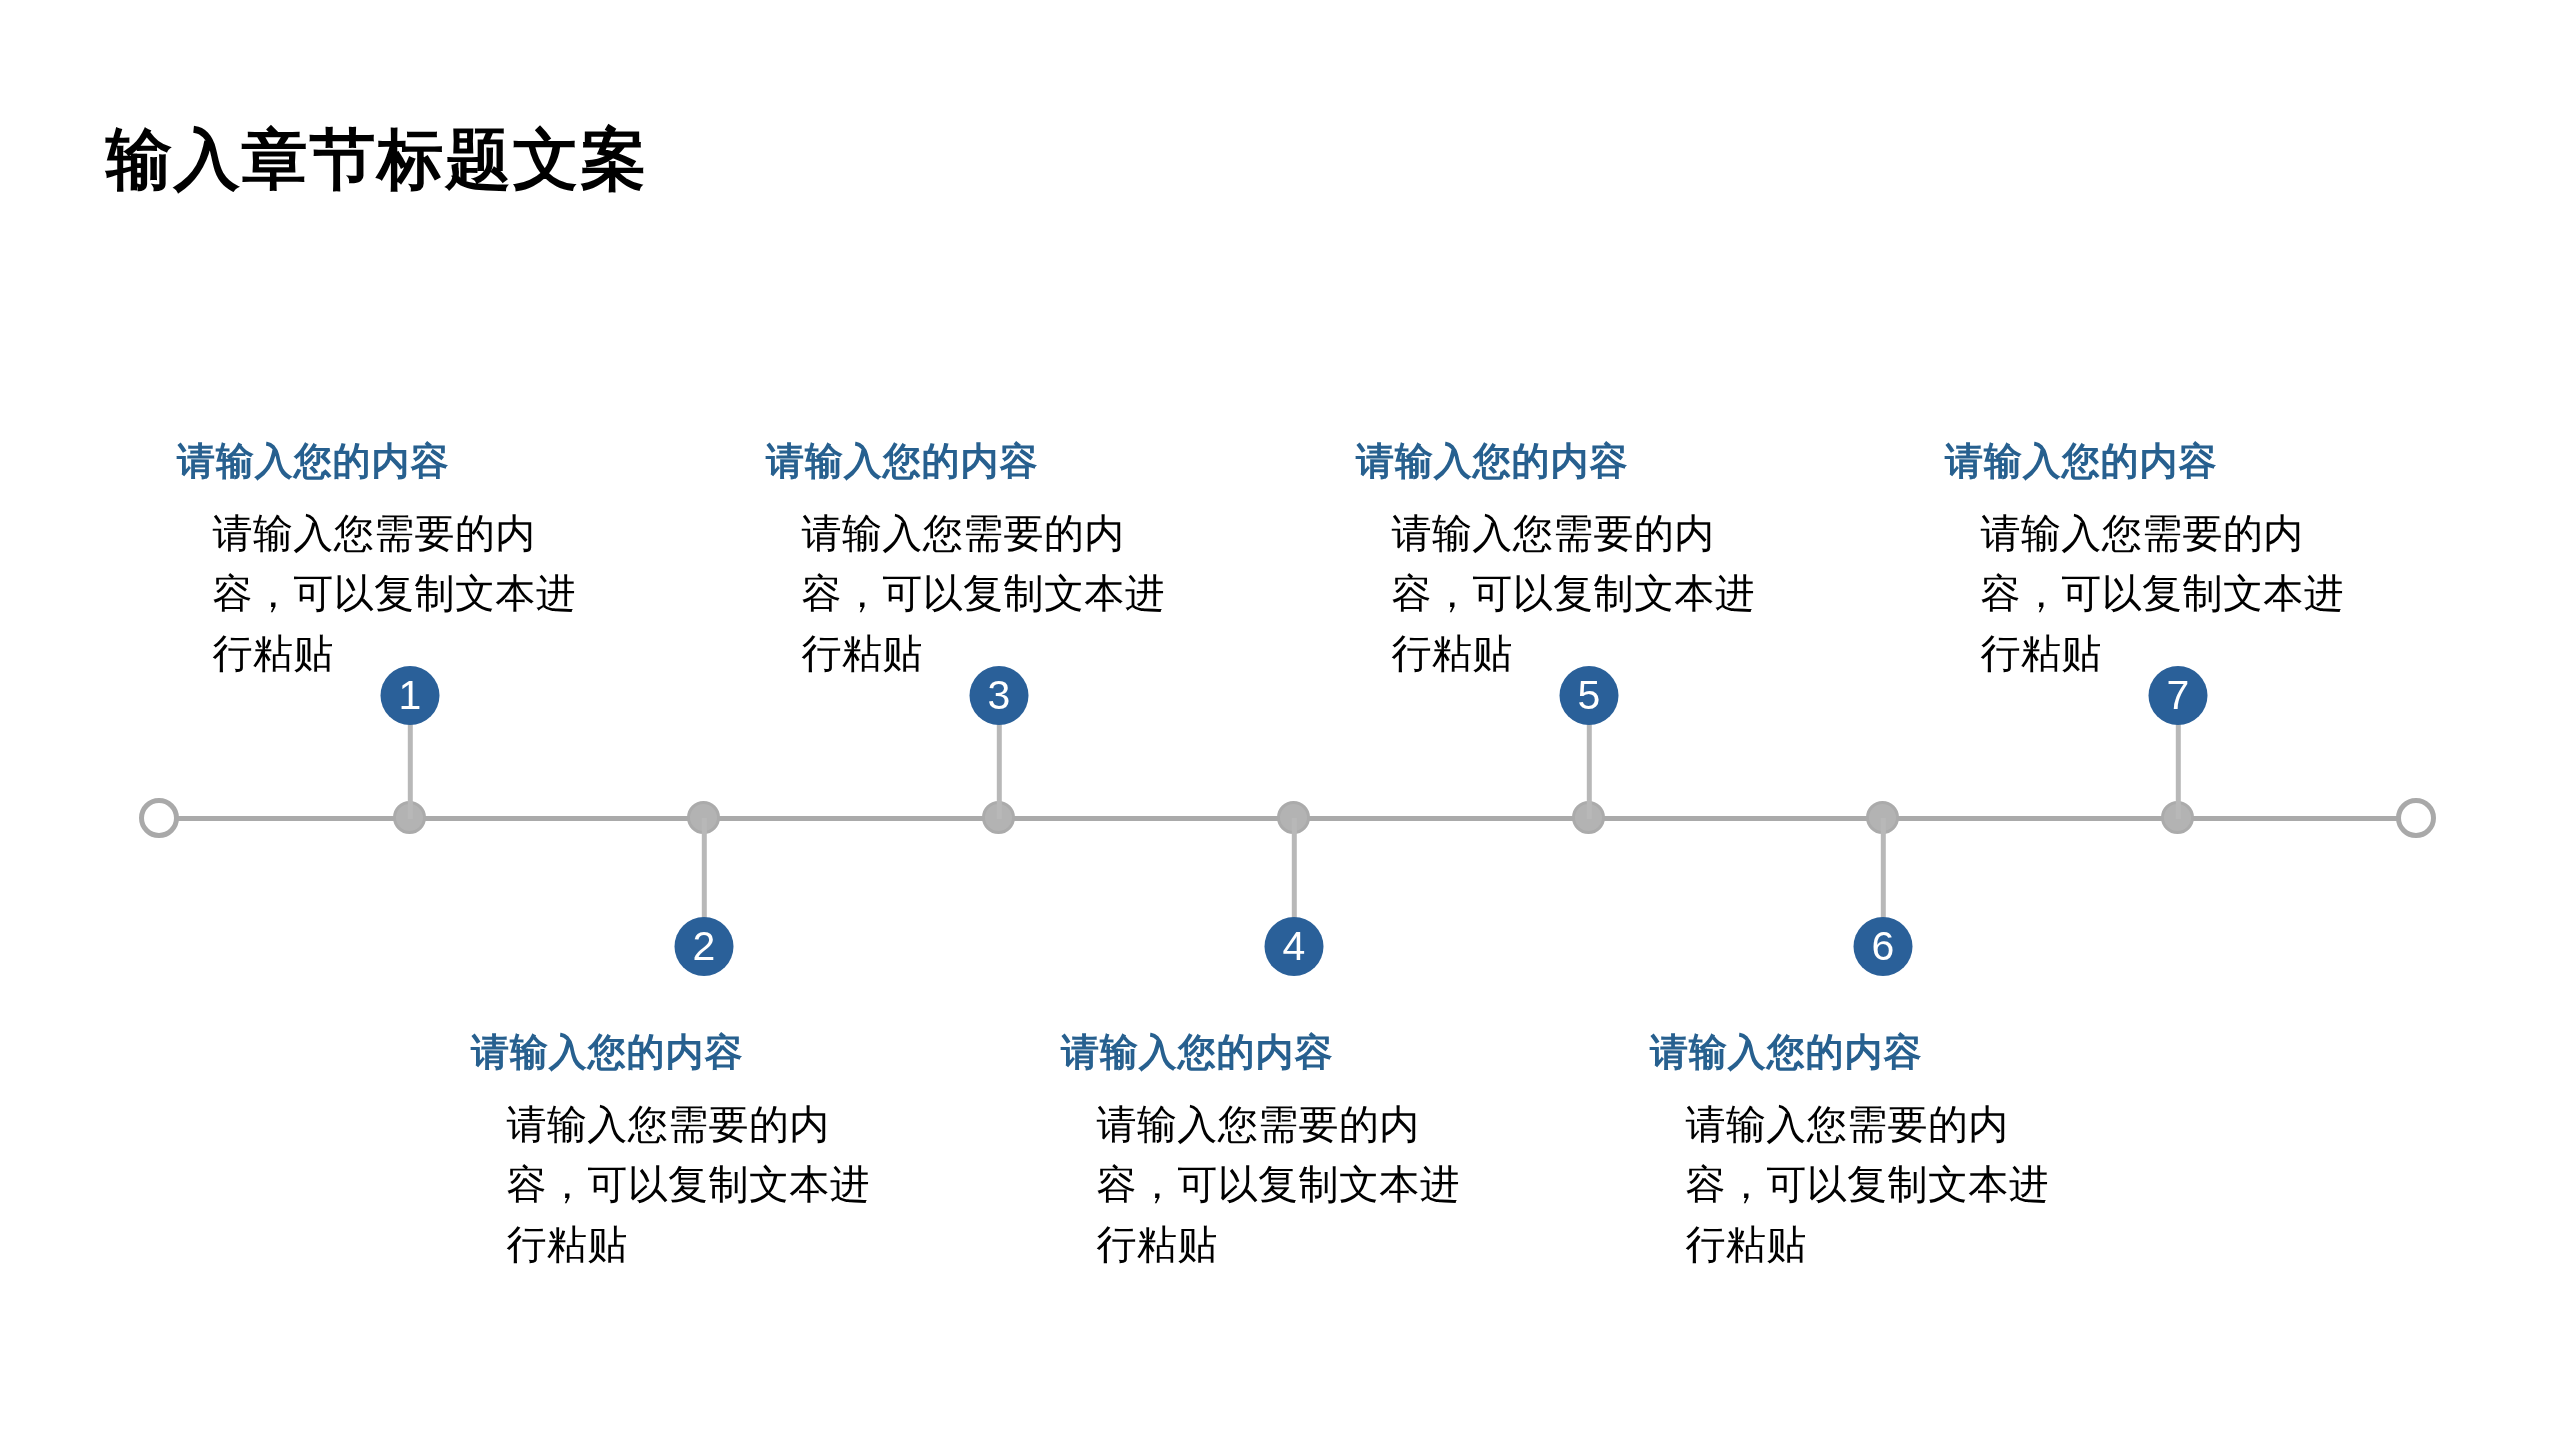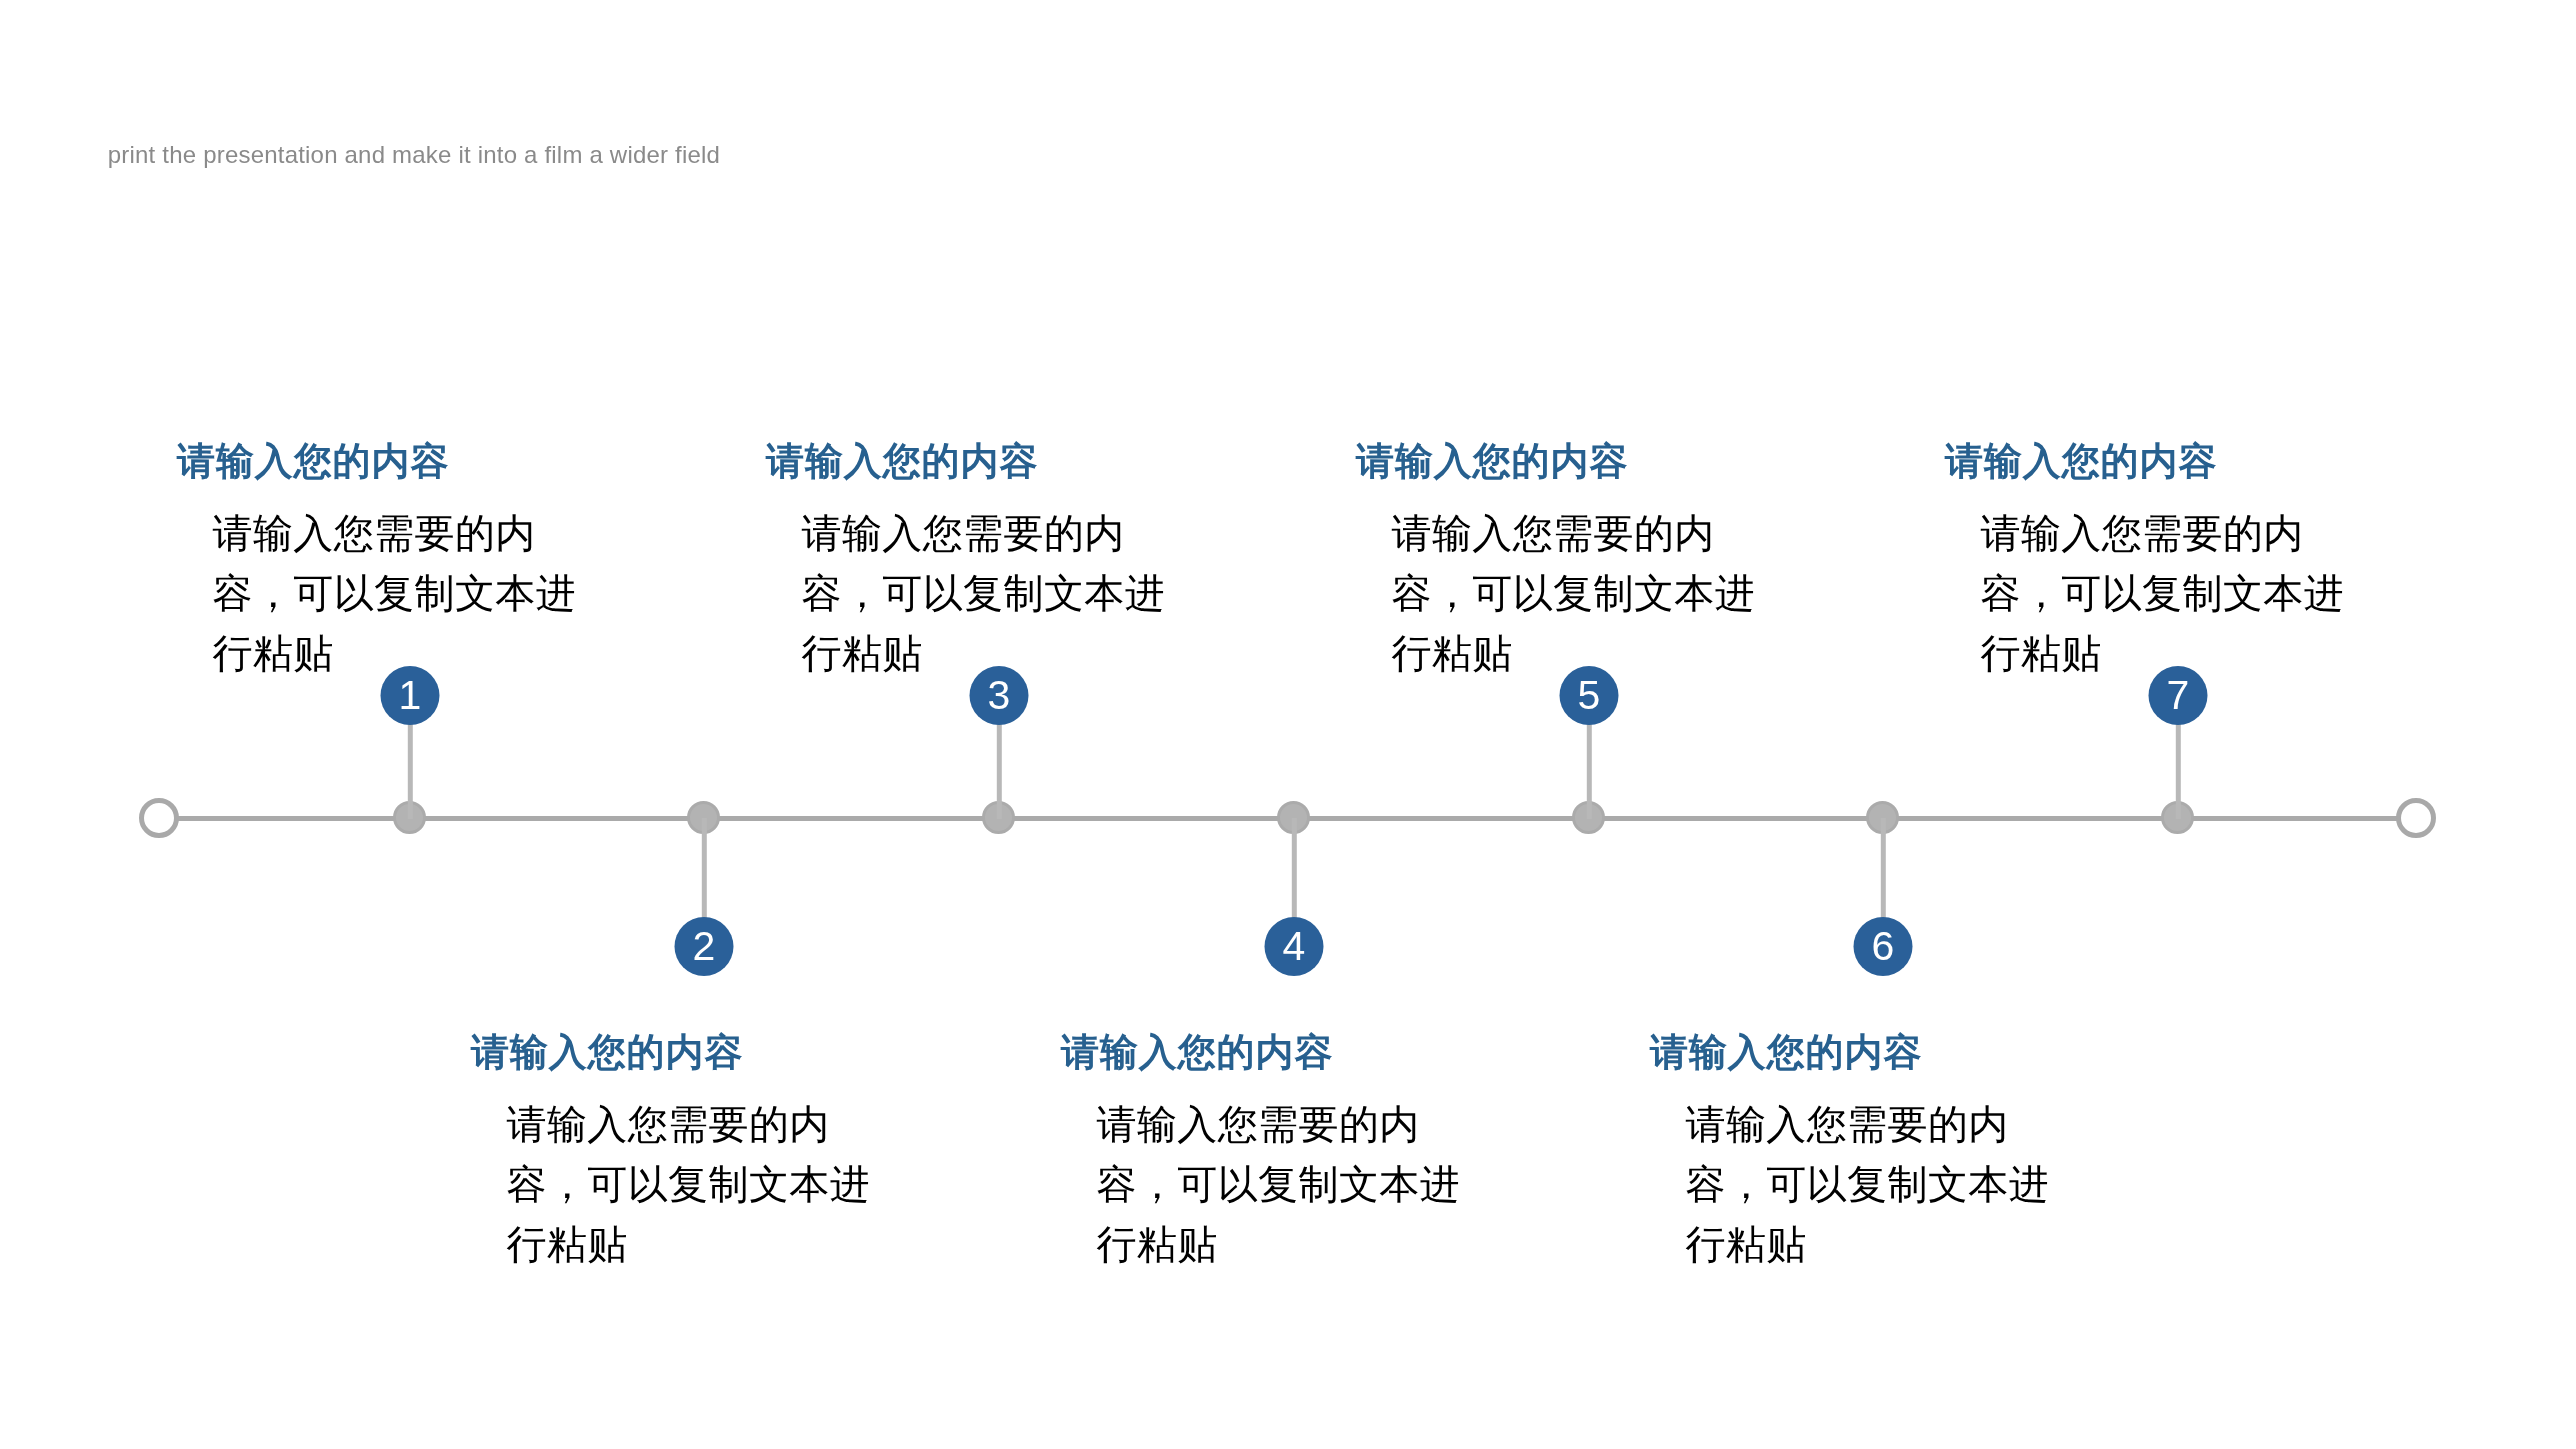--- a/index.html
+++ b/index.html
@@ -127,21 +127,21 @@
     line-height: 1.5;
     margin: 16px auto 0 auto;
     width: 394px;
     letter-spacing: 0.4px;
   }
 </style>
 </head>
 <body>
 
 <div id="header">
-  <p id="page-subtitle">print the presentation and make it into a film a wider field</p>
+  <h1 id="page-title">输入章节标题文案</h1>
 </div>
 
 <div id="timeline">
 
   <div id="timeline-axis"></div>
 
   <div id="endpoint-left" class="endpoint-circle"></div>
   <div id="endpoint-right" class="endpoint-circle"></div>
 
   <div id="node-layer">

